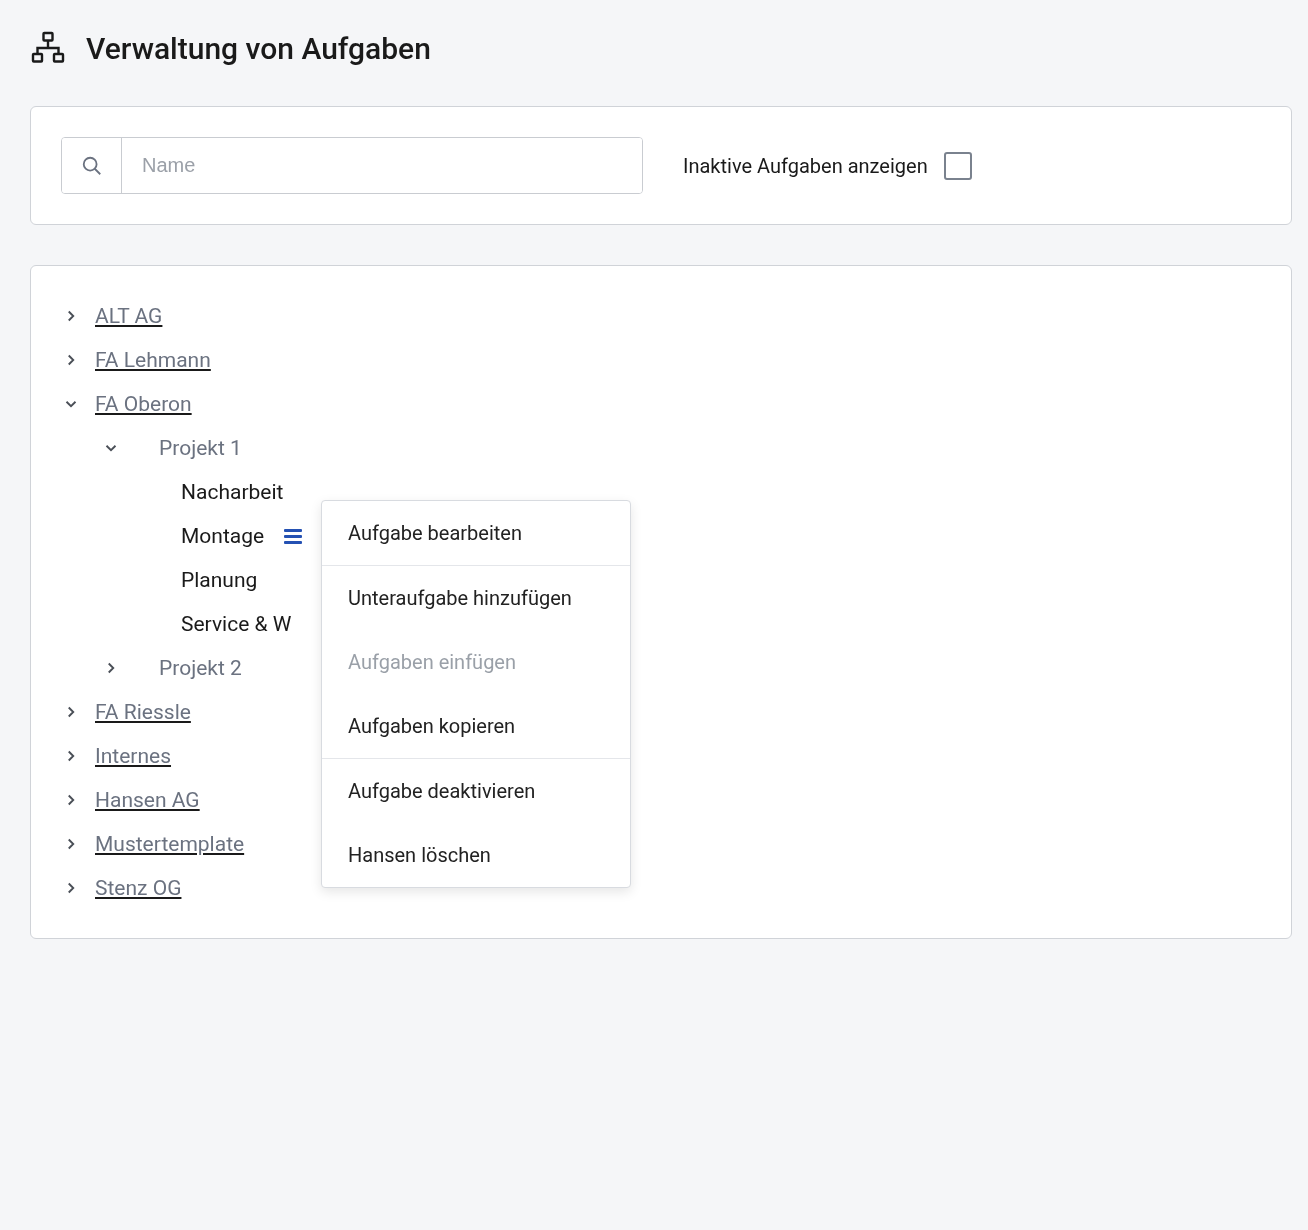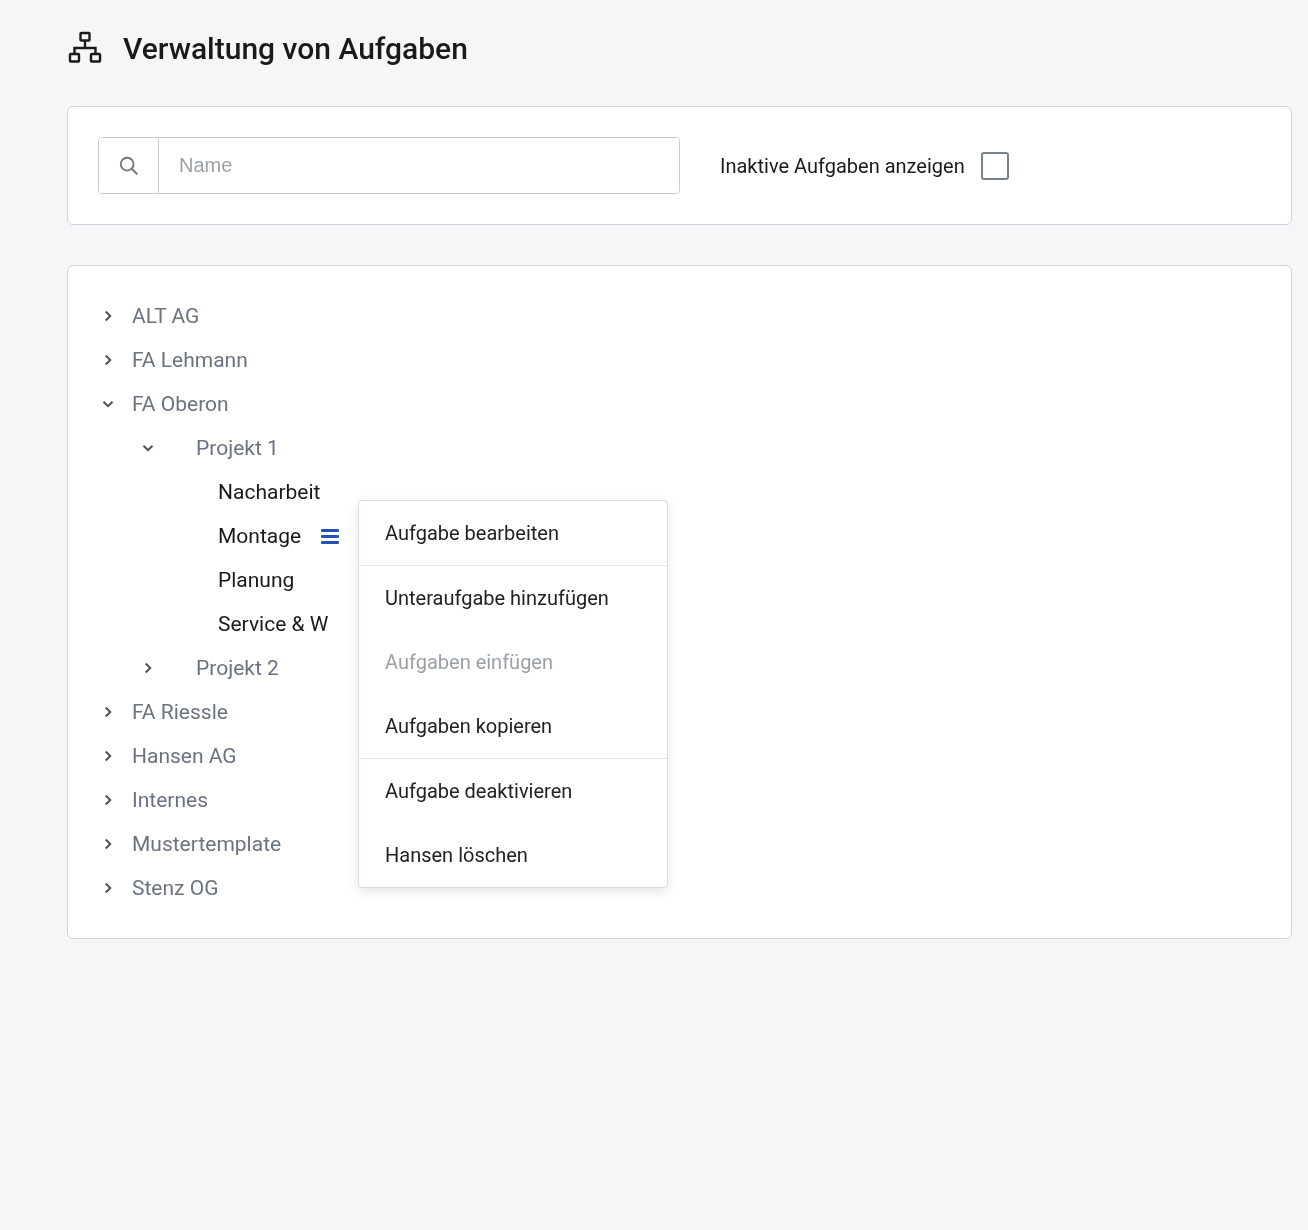--- a/index.html
+++ b/index.html
@@ -8,21 +8,20 @@
       padding: 0;
     }
     body {
       font-family: -apple-system, BlinkMacSystemFont, 'Segoe UI', Roboto, Arial, sans-serif;
       background: #f5f6f8;
       color: #1a1a1a;
       font-size: 18px;
     }
     .page {
       padding: 30px 16px 30px 30px;
-      margin-left: 37px;
     }
     .header {
       display: flex;
       align-items: center;
       gap: 20px;
       margin-bottom: 40px;
     }
     .header-icon {
       width: 36px;
       height: 36px;
@@ -100,21 +99,21 @@
     .tree {
       list-style: none;
     }
     .tree-item {
       display: flex;
       align-items: center;
       gap: 14px;
       padding: 10px 0;
       cursor: pointer;
     }
-    .tree-item.level-0 { padding-left: 0; }
+    .tree-item.level-0 { padding-left: 0; text-decoration: underline; }
     .tree-item.level-1 { padding-left: 40px; gap: 38px; }
     .tree-item.level-2 { padding-left: 120px; }
     .tree-item.no-chevron.level-2 { padding-left: 120px; }
     .chevron {
       width: 20px;
       height: 20px;
       display: flex;
       align-items: center;
       justify-content: center;
       flex-shrink: 0;
@@ -265,29 +264,29 @@
             </svg>
           </span>
           <span class="tree-label">FA Riessle</span>
         </li>
         <li class="tree-item level-0">
           <span class="chevron">
             <svg width="18" height="18" viewBox="0 0 24 24" fill="none" stroke="#4a4f57" stroke-width="2.5">
               <path transform="" d="M9 6 L15 12 L9 18"></path>
             </svg>
           </span>
+          <span class="tree-label">Internes</span>
+        </li>
+        <li class="tree-item level-0">
+          <span class="chevron">
+            <svg width="18" height="18" viewBox="0 0 24 24" fill="none" stroke="#4a4f57" stroke-width="2.5">
+              <path transform="" d="M9 6 L15 12 L9 18"></path>
+            </svg>
+          </span>
           <span class="tree-label">Hansen AG</span>
-        </li>
-        <li class="tree-item level-0">
-          <span class="chevron">
-            <svg width="18" height="18" viewBox="0 0 24 24" fill="none" stroke="#4a4f57" stroke-width="2.5">
-              <path transform="" d="M9 6 L15 12 L9 18"></path>
-            </svg>
-          </span>
-          <span class="tree-label">Internes</span>
         </li>
         <li class="tree-item level-0">
           <span class="chevron">
             <svg width="18" height="18" viewBox="0 0 24 24" fill="none" stroke="#4a4f57" stroke-width="2.5">
               <path transform="" d="M9 6 L15 12 L9 18"></path>
             </svg>
           </span>
           <span class="tree-label">Mustertemplate</span>
         </li>
         <li class="tree-item level-0">

